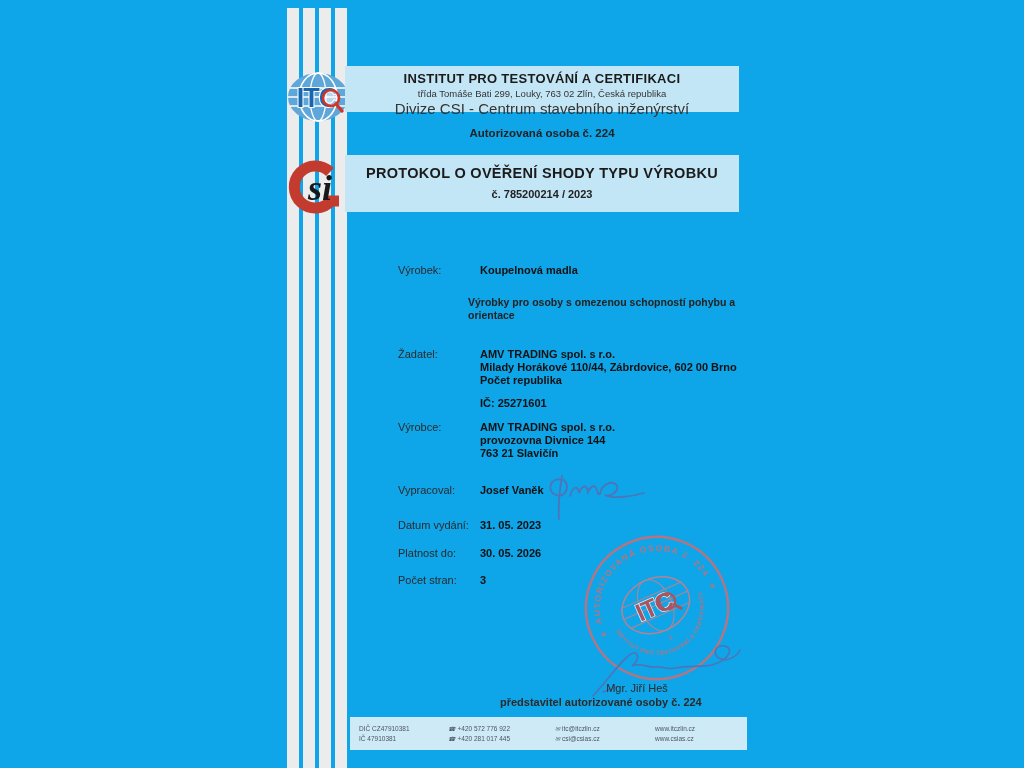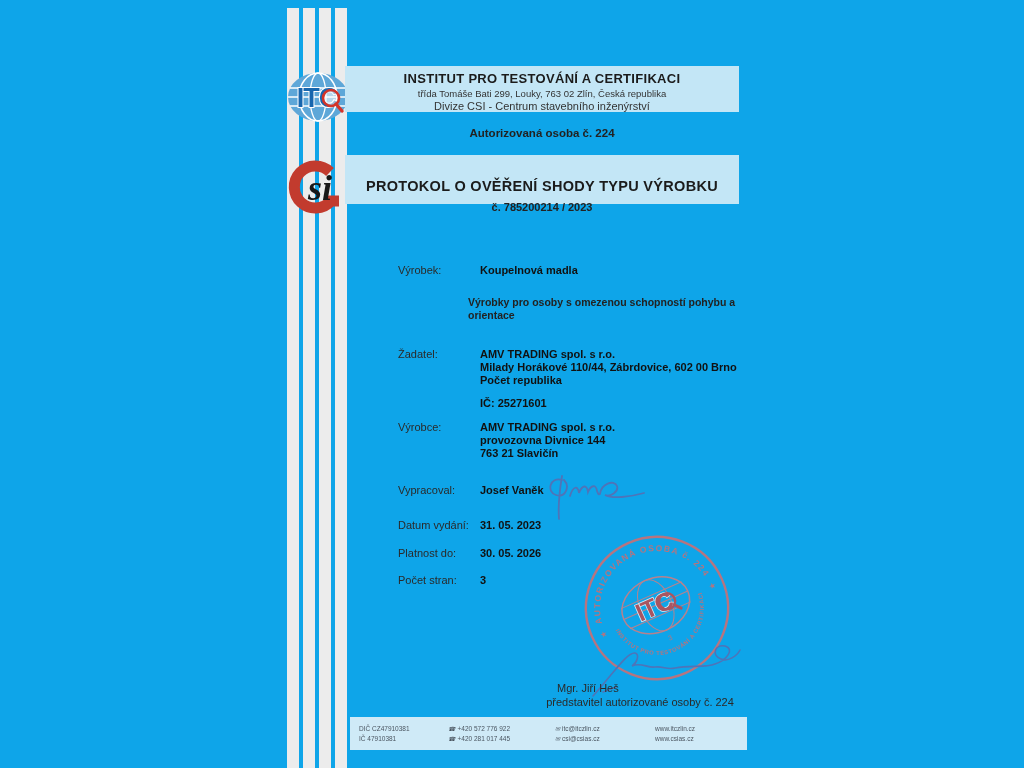--- a/index.html
+++ b/index.html
@@ -3,39 +3,39 @@
 <meta charset="utf-8">
 <style>
   html,body{margin:0;padding:0;background:#fff;}
   .canvas{position:relative;width:1024px;height:768px;background:#0ea5e9;overflow:hidden;
           font-family:"Liberation Sans",sans-serif;color:#1d1d1d;}
   .stripe{position:absolute;top:8px;bottom:0;width:12px;background:var(--stripe_gray,#ececec);}
   .banner{position:absolute;left:345px;width:394px;background:var(--banner_blue,#c3e6f6);text-align:center;}
   .b1{top:66px;height:46px;padding-top:5px;box-sizing:border-box;}
   .b1 .t1{font-weight:bold;font-size:13px;letter-spacing:.3px;color:#1b1b1b;}
   .b1 .t2{font-size:9.5px;color:#333;margin-top:2px;}
-  .b1 .t3{font-size:11px;color:#333;margin-top:1px;}
+  .b1 .t3{font-size:15px;color:#333;margin-top:1px;}
   .auth{position:absolute;left:345px;width:394px;top:127px;text-align:center;
         font-weight:bold;font-size:11.5px;color:#222;}
-  .b2{top:155px;height:49px;padding-top:23px;box-sizing:border-box;}
+  .b2{top:155px;height:57px;padding-top:10px;box-sizing:border-box;}
   .b2 .t1{font-weight:bold;font-size:14.5px;letter-spacing:.3px;color:#1b1b1b;}
   .b2 .t2{font-weight:bold;font-size:11px;color:#222;margin-top:7px;}
   .lbl{position:absolute;left:398px;font-size:11px;color:#2a2a2a;}
   .val{position:absolute;left:480px;font-size:11px;font-weight:bold;color:#111;
        line-height:13px;white-space:nowrap;}
   .note{position:absolute;left:468px;width:272px;font-size:10.5px;font-weight:bold;
         color:#222;line-height:13px;white-space:normal;}
   .logo{position:absolute;}
   .stamp{position:absolute;left:582px;top:533px;width:150px;height:150px;
          transform:rotate(-24deg);opacity:.82;}
   .sig{position:absolute;}
-  .signame{position:absolute;left:557px;width:160px;top:682px;text-align:left;
+  .signame{position:absolute;left:557px;width:160px;top:682px;text-align:center;
            font-size:11px;color:#2a2a2a;}
-  .sigtitle{position:absolute;left:500px;width:280px;top:696px;text-align:center;
-            font-size:11px;color:#2a2a2a;}
+  .sigtitle{position:absolute;left:500px;width:280px;top:696px;
+            font-size:11px;color:#2a2a2a;font-weight:bold;}
   .footer{position:absolute;left:350px;top:717px;width:397px;height:33px;
           background:var(--footer_blue,#cfeaf7);font-size:6.5px;color:#4a5560;}
   .footer span{position:absolute;white-space:nowrap;}
   .fr1{top:8px;} .fr2{top:18px;}
   .fc1{left:9px;} .fc2{left:98px;} .fc3{left:205px;} .fc4{left:305px;}
   .ficon{font-size:6px;margin-right:2px;}
 </style>
 </head>
 <body>
 

